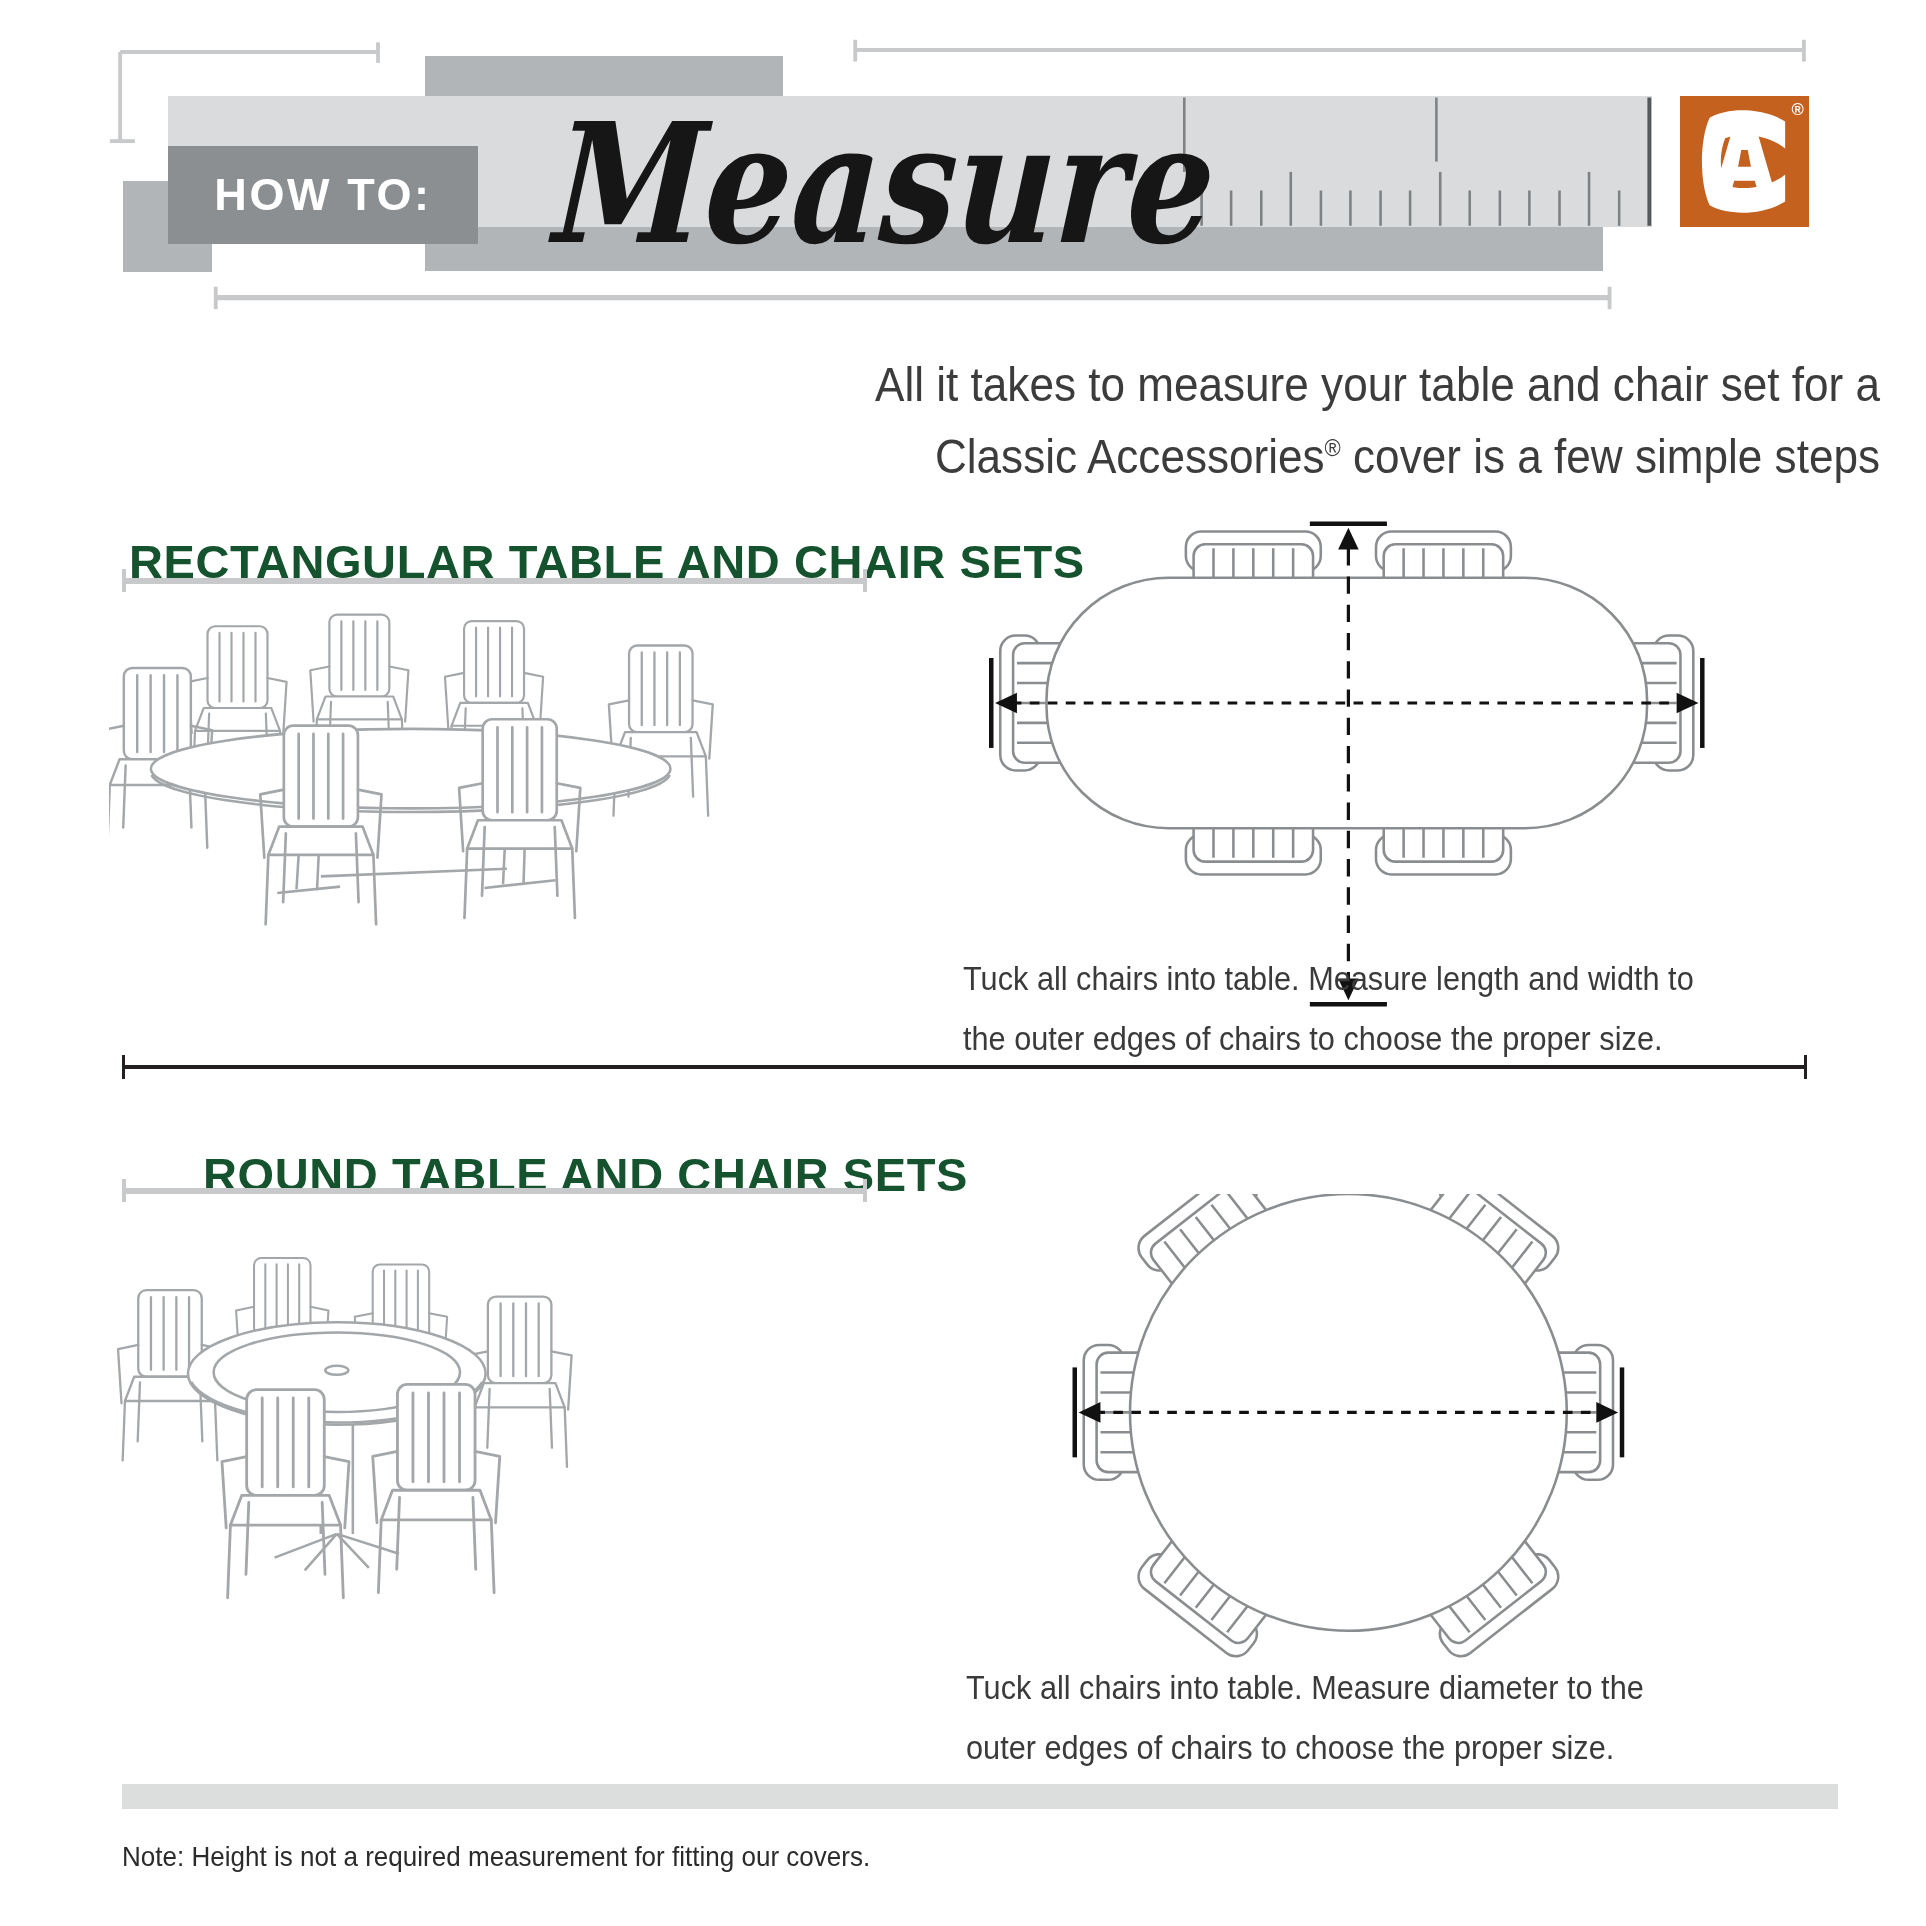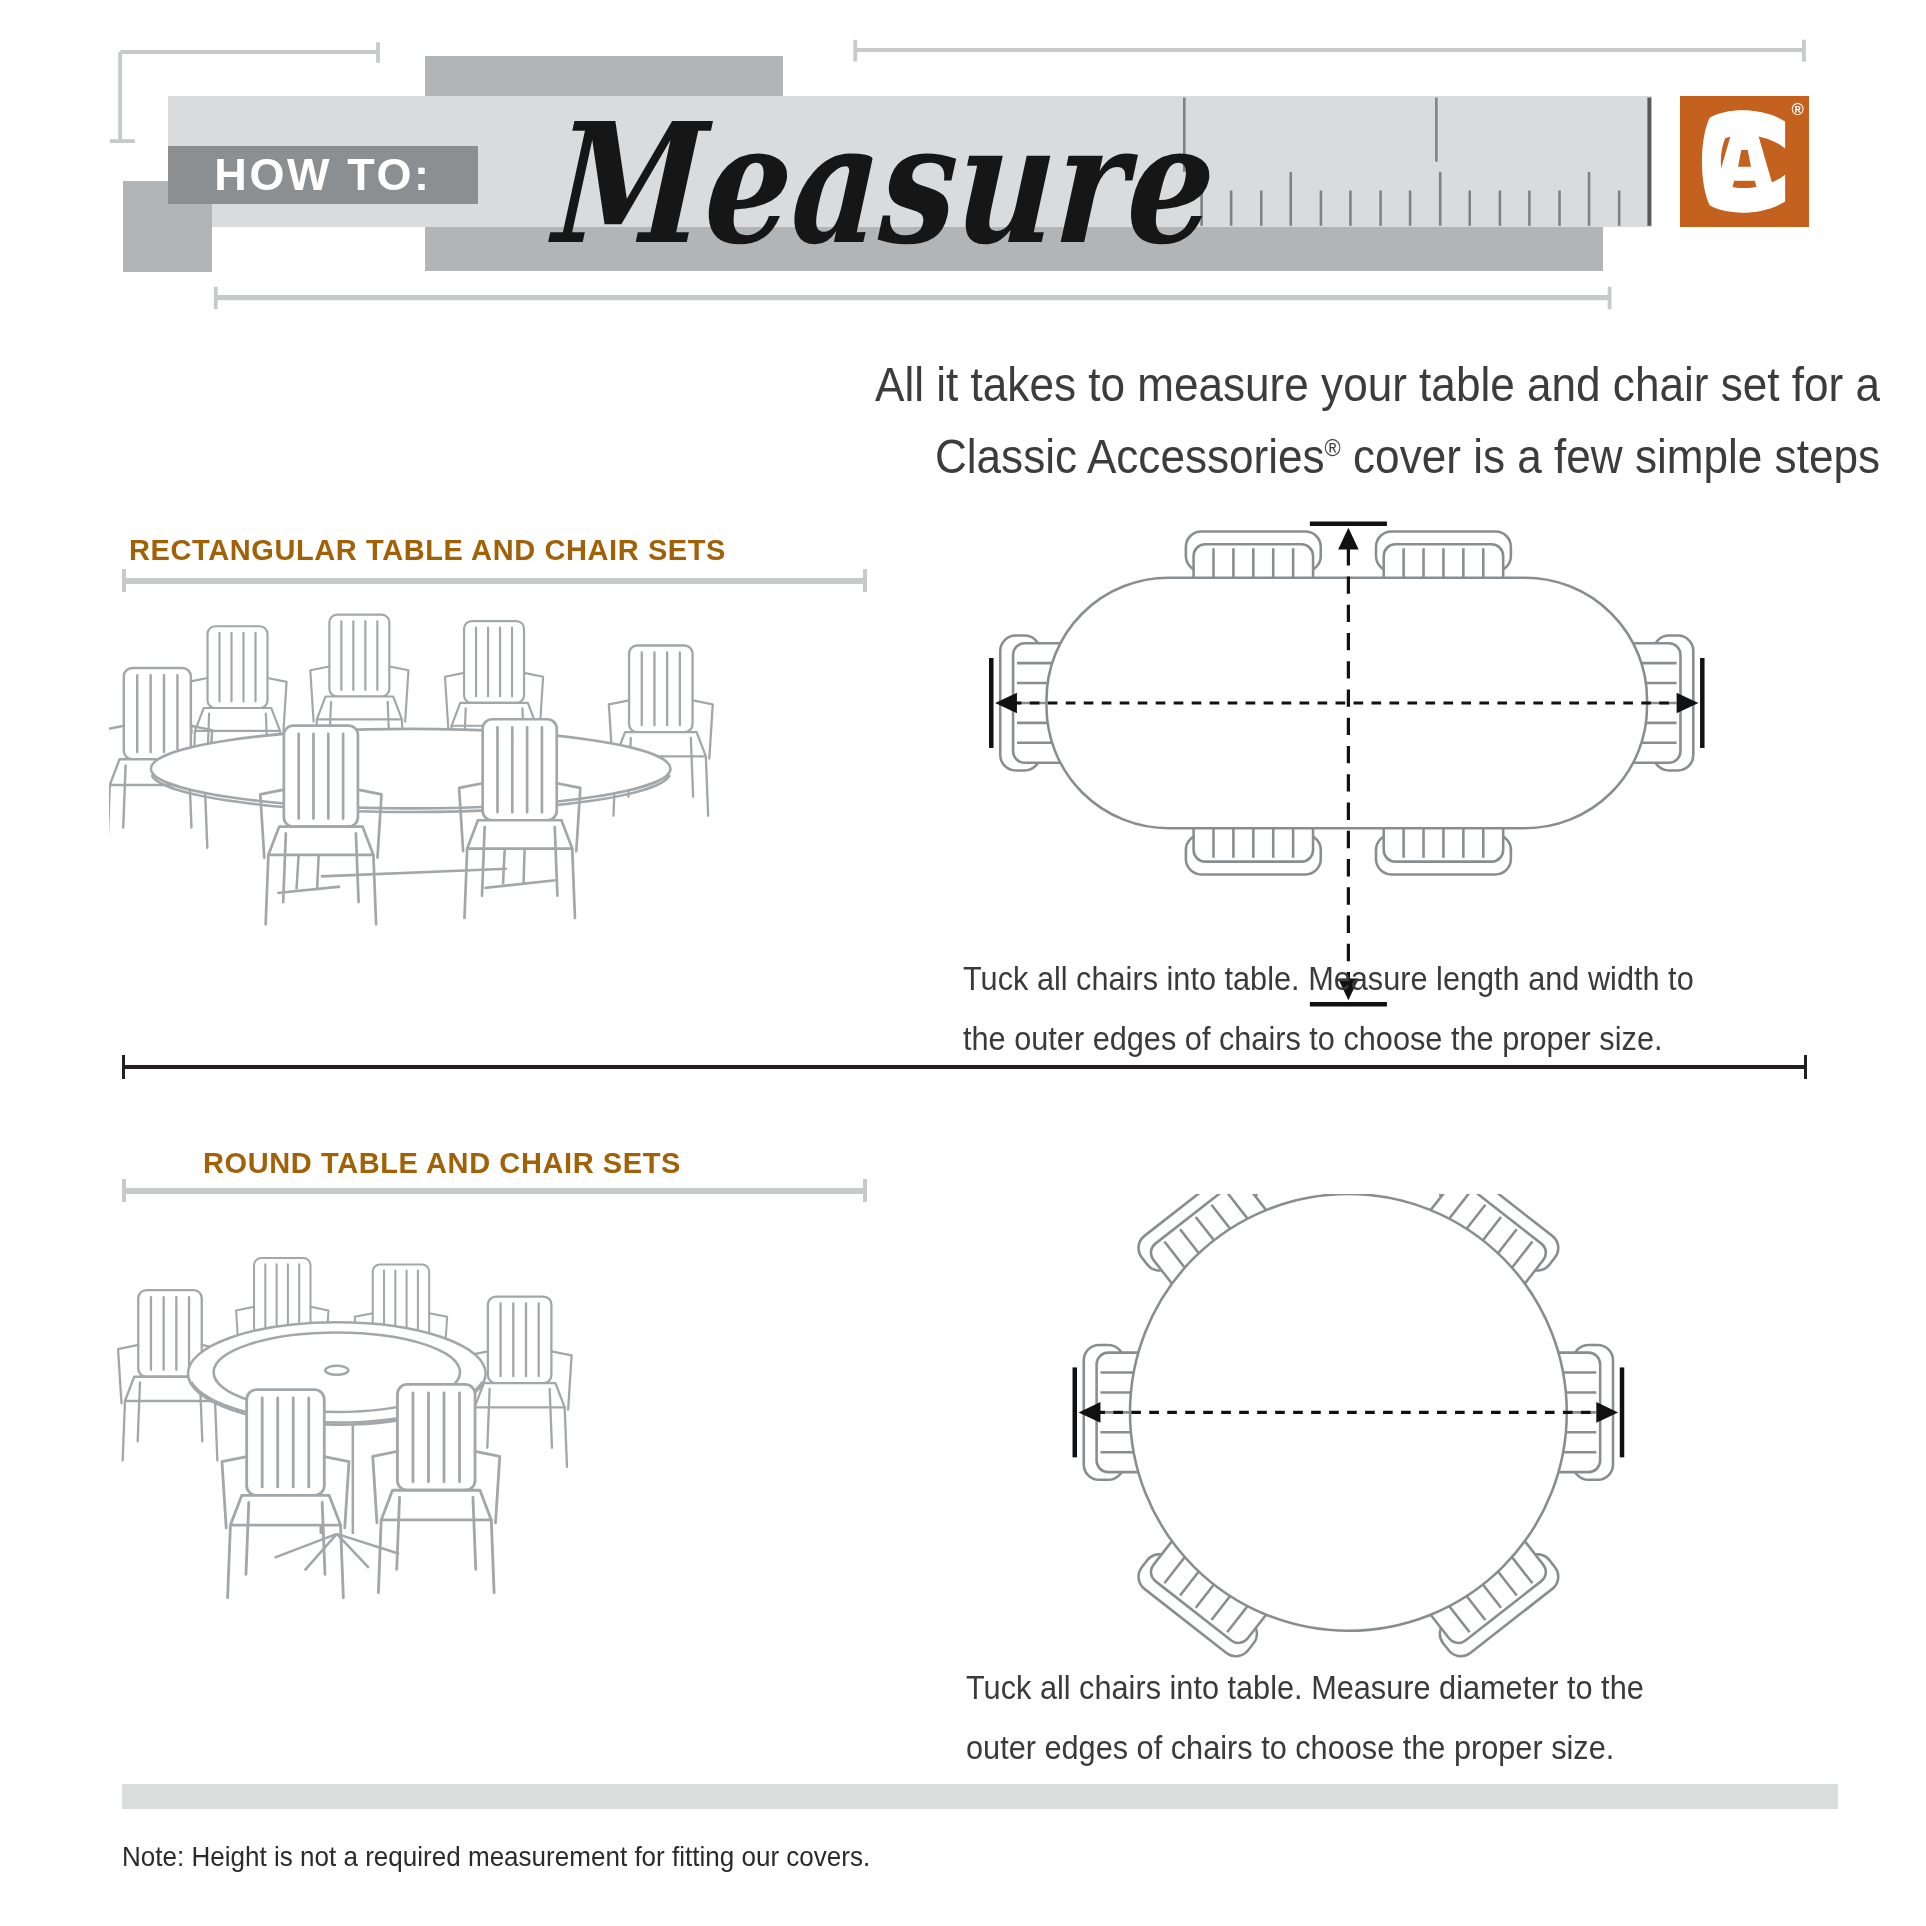--- a/index.html
+++ b/index.html
@@ -6,38 +6,38 @@
   body{width:1926px;height:1926px;position:relative;overflow:hidden;
        font-family:"Liberation Sans", sans-serif;color:#231f20;}
   .abs{position:absolute;}
   .noselect{user-select:none;}
 
   
   .band-light{left:168px;top:96px;width:1484px;height:131px;background:#d9dbdc;}
   .band-under{left:425px;top:227px;width:1178px;height:44px;background:#b2b5b7;}
   .box-medium-top{left:425px;top:56px;width:358px;height:40px;background:#b2b5b7;}
   .box-medium-left{left:123px;top:181px;width:89px;height:91px;background:#b2b5b7;}
-  .box-howto{left:168px;top:146px;width:310px;height:58px;background:#8b8f92;
+  .box-howto{left:168px;top:146px;width:310px;height:98px;background:#8b8f92;
              display:flex;align-items:center;justify-content:center;}
   .howto-text{color:#ffffff;font-weight:bold;font-size:45px;letter-spacing:2.6px;}
 
   .script-title{left:560px;top:101px;width:706px;
                 font-family:"DejaVu Serif", serif;font-style:italic;font-weight:bold;
                 font-size:166px;line-height:1;color:#161616;
                 transform:scaleX(.82) skewX(-4deg);transform-origin:left top;white-space:nowrap;}
 
   .logo-box{left:1680px;top:96px;width:129px;height:131px;background:#c4611f;}
   .logo-reg{position:absolute;right:5.1px;top:3.9px;color:#ffffff;font-size:16.7px;font-weight:bold;}
 
   .subtitle{right:46px;top:352px;width:1284px;text-align:right;
             font-size:49px;line-height:64px;color:#3c3c3c;
             transform:scaleX(.9);transform-origin:right top;white-space:nowrap;}
   .subtitle sup{font-size:24.4px;}
 
-  .section-heading{font-weight:bold;font-size:29px;letter-spacing:0.6px;color:#a16207;white-space:nowrap;}
+  .section-heading{font-weight:bold;font-size:47px;letter-spacing:0.6px;color:#14532d;white-space:nowrap;}
   .h1{left:129px;top:534px;}
   .h2{left:203px;top:1115px;margin-top:32px;}
 
   .dimline{background:#c7c9ca;height:5.8px;}
   .dl1{left:122px;top:578px;width:745px;}
   .dl2{left:122px;top:1188px;width:745px;}
   .dimtick{position:absolute;width:3.9px;height:23px;top:-9px;background:#c7c9ca;}
   .dimtick.l{left:0;} .dimtick.r{right:0;}
 
   .divider{left:122px;top:1065px;width:1685px;height:3.9px;background:#242021;}

